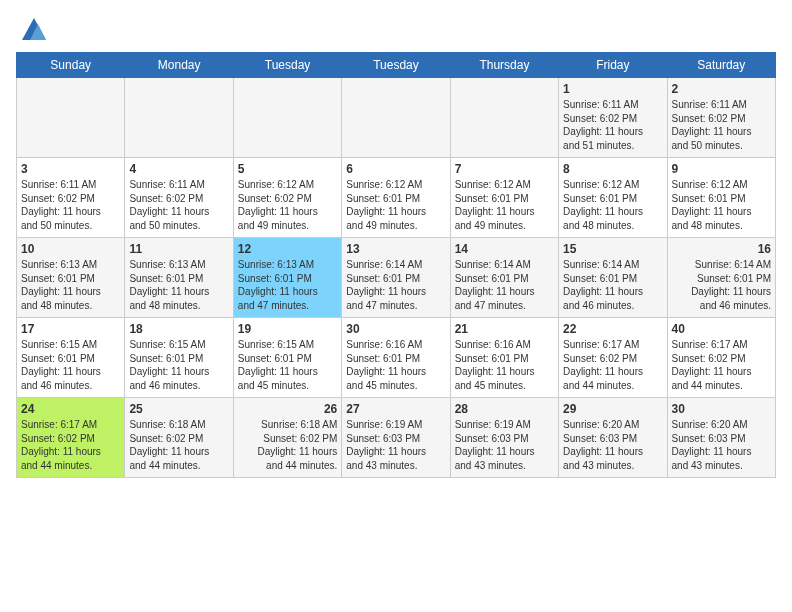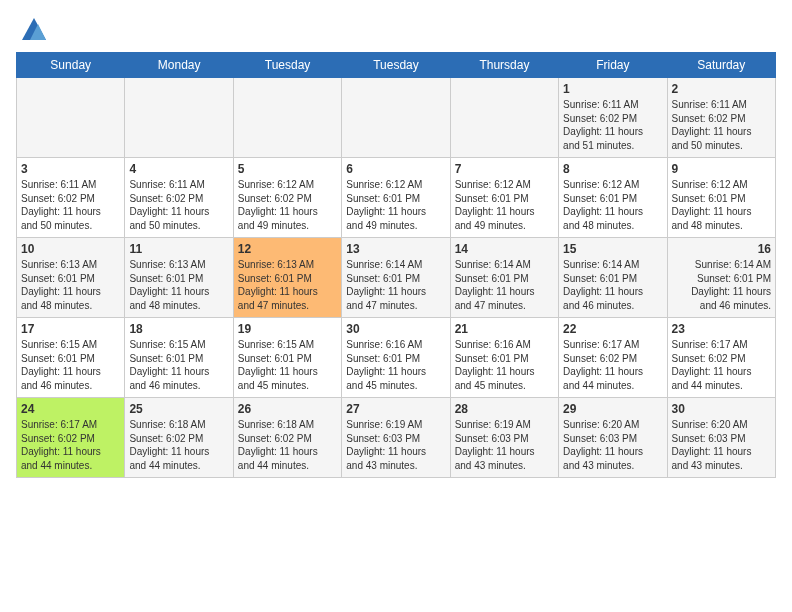--- a/index.html
+++ b/index.html
@@ -210,21 +210,21 @@
 Daylight: 11 hours
 and 48 minutes.</div>
         </td>
         <td style="background: rgb(245, 245, 245);">
           <span class="day-number">11</span>
           <div class="day-info" style="white-space: pre-line;">Sunrise: 6:13 AM
 Sunset: 6:01 PM
 Daylight: 11 hours
 and 48 minutes.</div>
         </td>
-        <td style="background: #fdba74;">
+        <td style="background: #7dd3fc;">
           <span class="day-number">12</span>
           <div class="day-info" style="white-space: pre-line;">Sunrise: 6:13 AM
 Sunset: 6:01 PM
 Daylight: 11 hours
 and 47 minutes.</div>
         </td>
         <td style="background: rgb(245, 245, 245);">
           <span class="day-number">13</span>
           <div class="day-info" style="white-space: pre-line;">Sunrise: 6:14 AM
 Sunset: 6:01 PM
@@ -290,21 +290,21 @@
 and 45 minutes.</div>
         </td>
         <td style="background: rgb(255, 255, 255);">
           <span class="day-number">22</span>
           <div class="day-info" style="white-space: pre-line;">Sunrise: 6:17 AM
 Sunset: 6:02 PM
 Daylight: 11 hours
 and 44 minutes.</div>
         </td>
         <td style="background: rgb(255, 255, 255);">
-          <span class="day-number">23</span>
+          <span class="day-number">40</span>
           <div class="day-info" style="white-space: pre-line;">Sunrise: 6:17 AM
 Sunset: 6:02 PM
 Daylight: 11 hours
 and 44 minutes.</div>
         </td>
       </tr>
       <tr>
         <td style="background: #bef264;">
           <span class="day-number">24</span>
           <div class="day-info" style="white-space: pre-line;">Sunrise: 6:17 AM
@@ -312,21 +312,21 @@
 Daylight: 11 hours
 and 44 minutes.</div>
         </td>
         <td style="background: rgb(245, 245, 245);">
           <span class="day-number">25</span>
           <div class="day-info" style="white-space: pre-line;">Sunrise: 6:18 AM
 Sunset: 6:02 PM
 Daylight: 11 hours
 and 44 minutes.</div>
         </td>
-        <td style="background: rgb(245, 245, 245);">
+        <td style="background: rgb(245, 245, 245); text-align: right;">
           <span class="day-number">26</span>
           <div class="day-info" style="white-space: pre-line;">Sunrise: 6:18 AM
 Sunset: 6:02 PM
 Daylight: 11 hours
 and 44 minutes.</div>
         </td>
         <td style="background: rgb(245, 245, 245);">
           <span class="day-number">27</span>
           <div class="day-info" style="white-space: pre-line;">Sunrise: 6:19 AM
 Sunset: 6:03 PM

